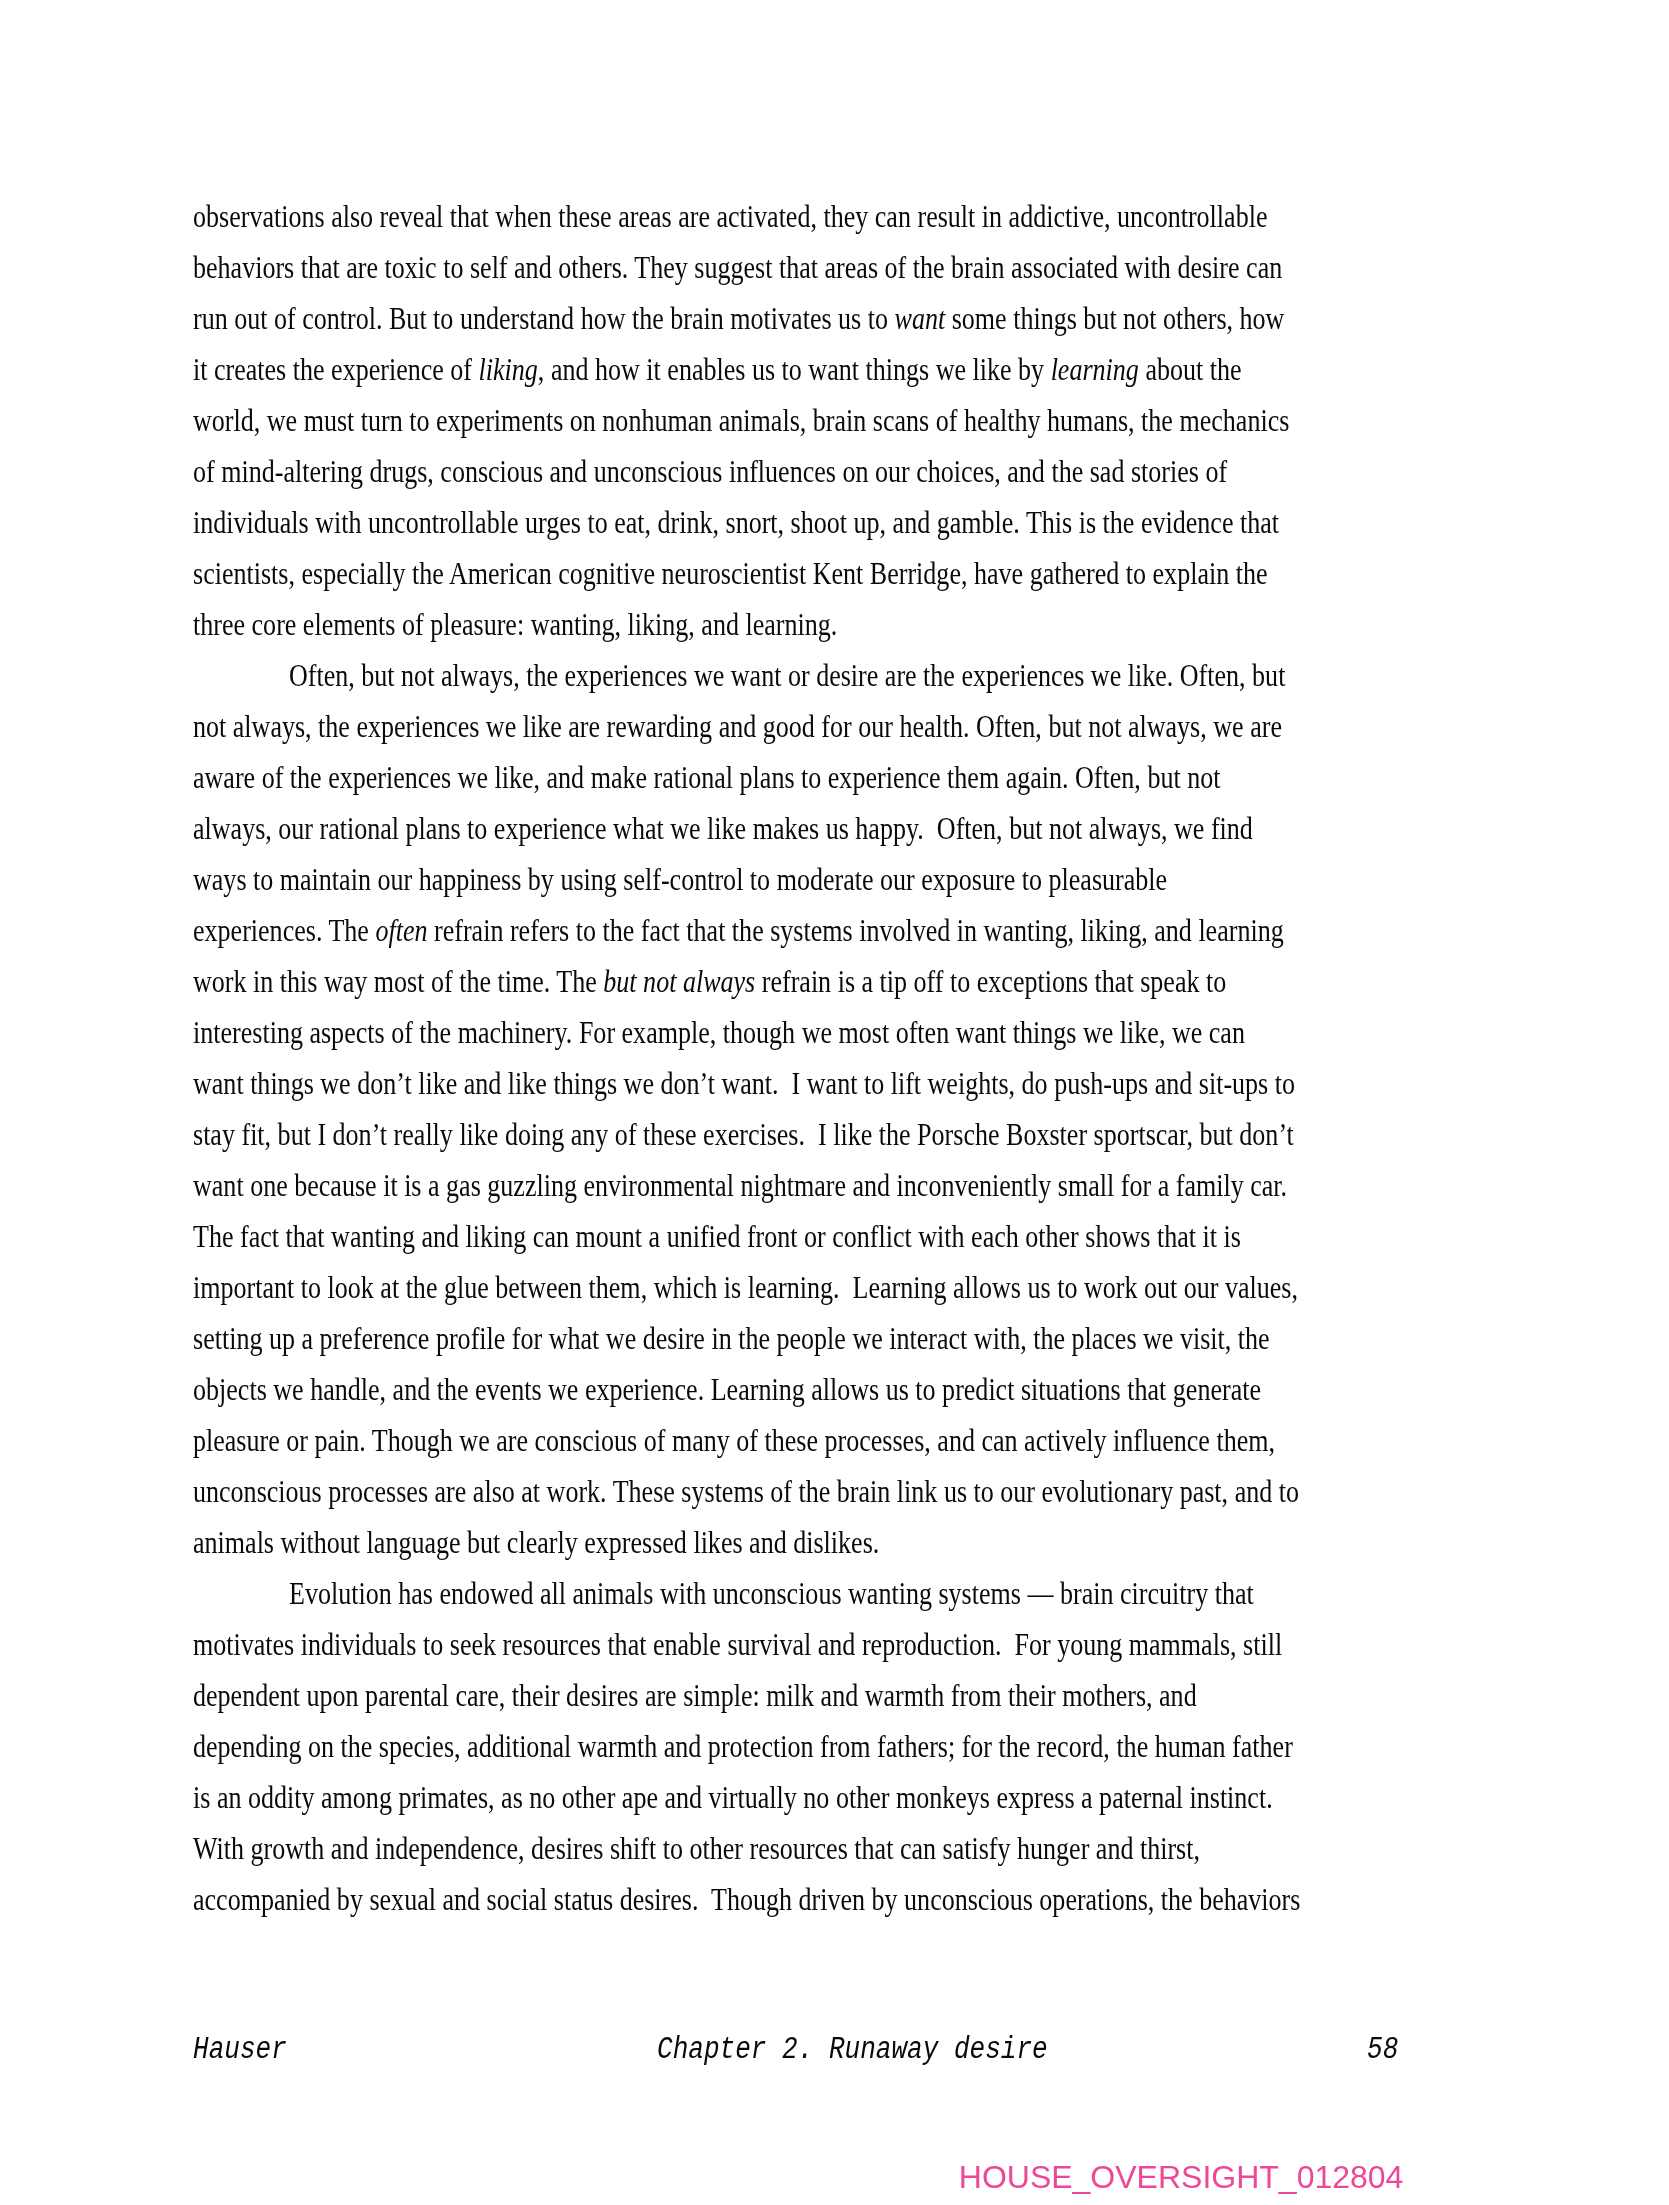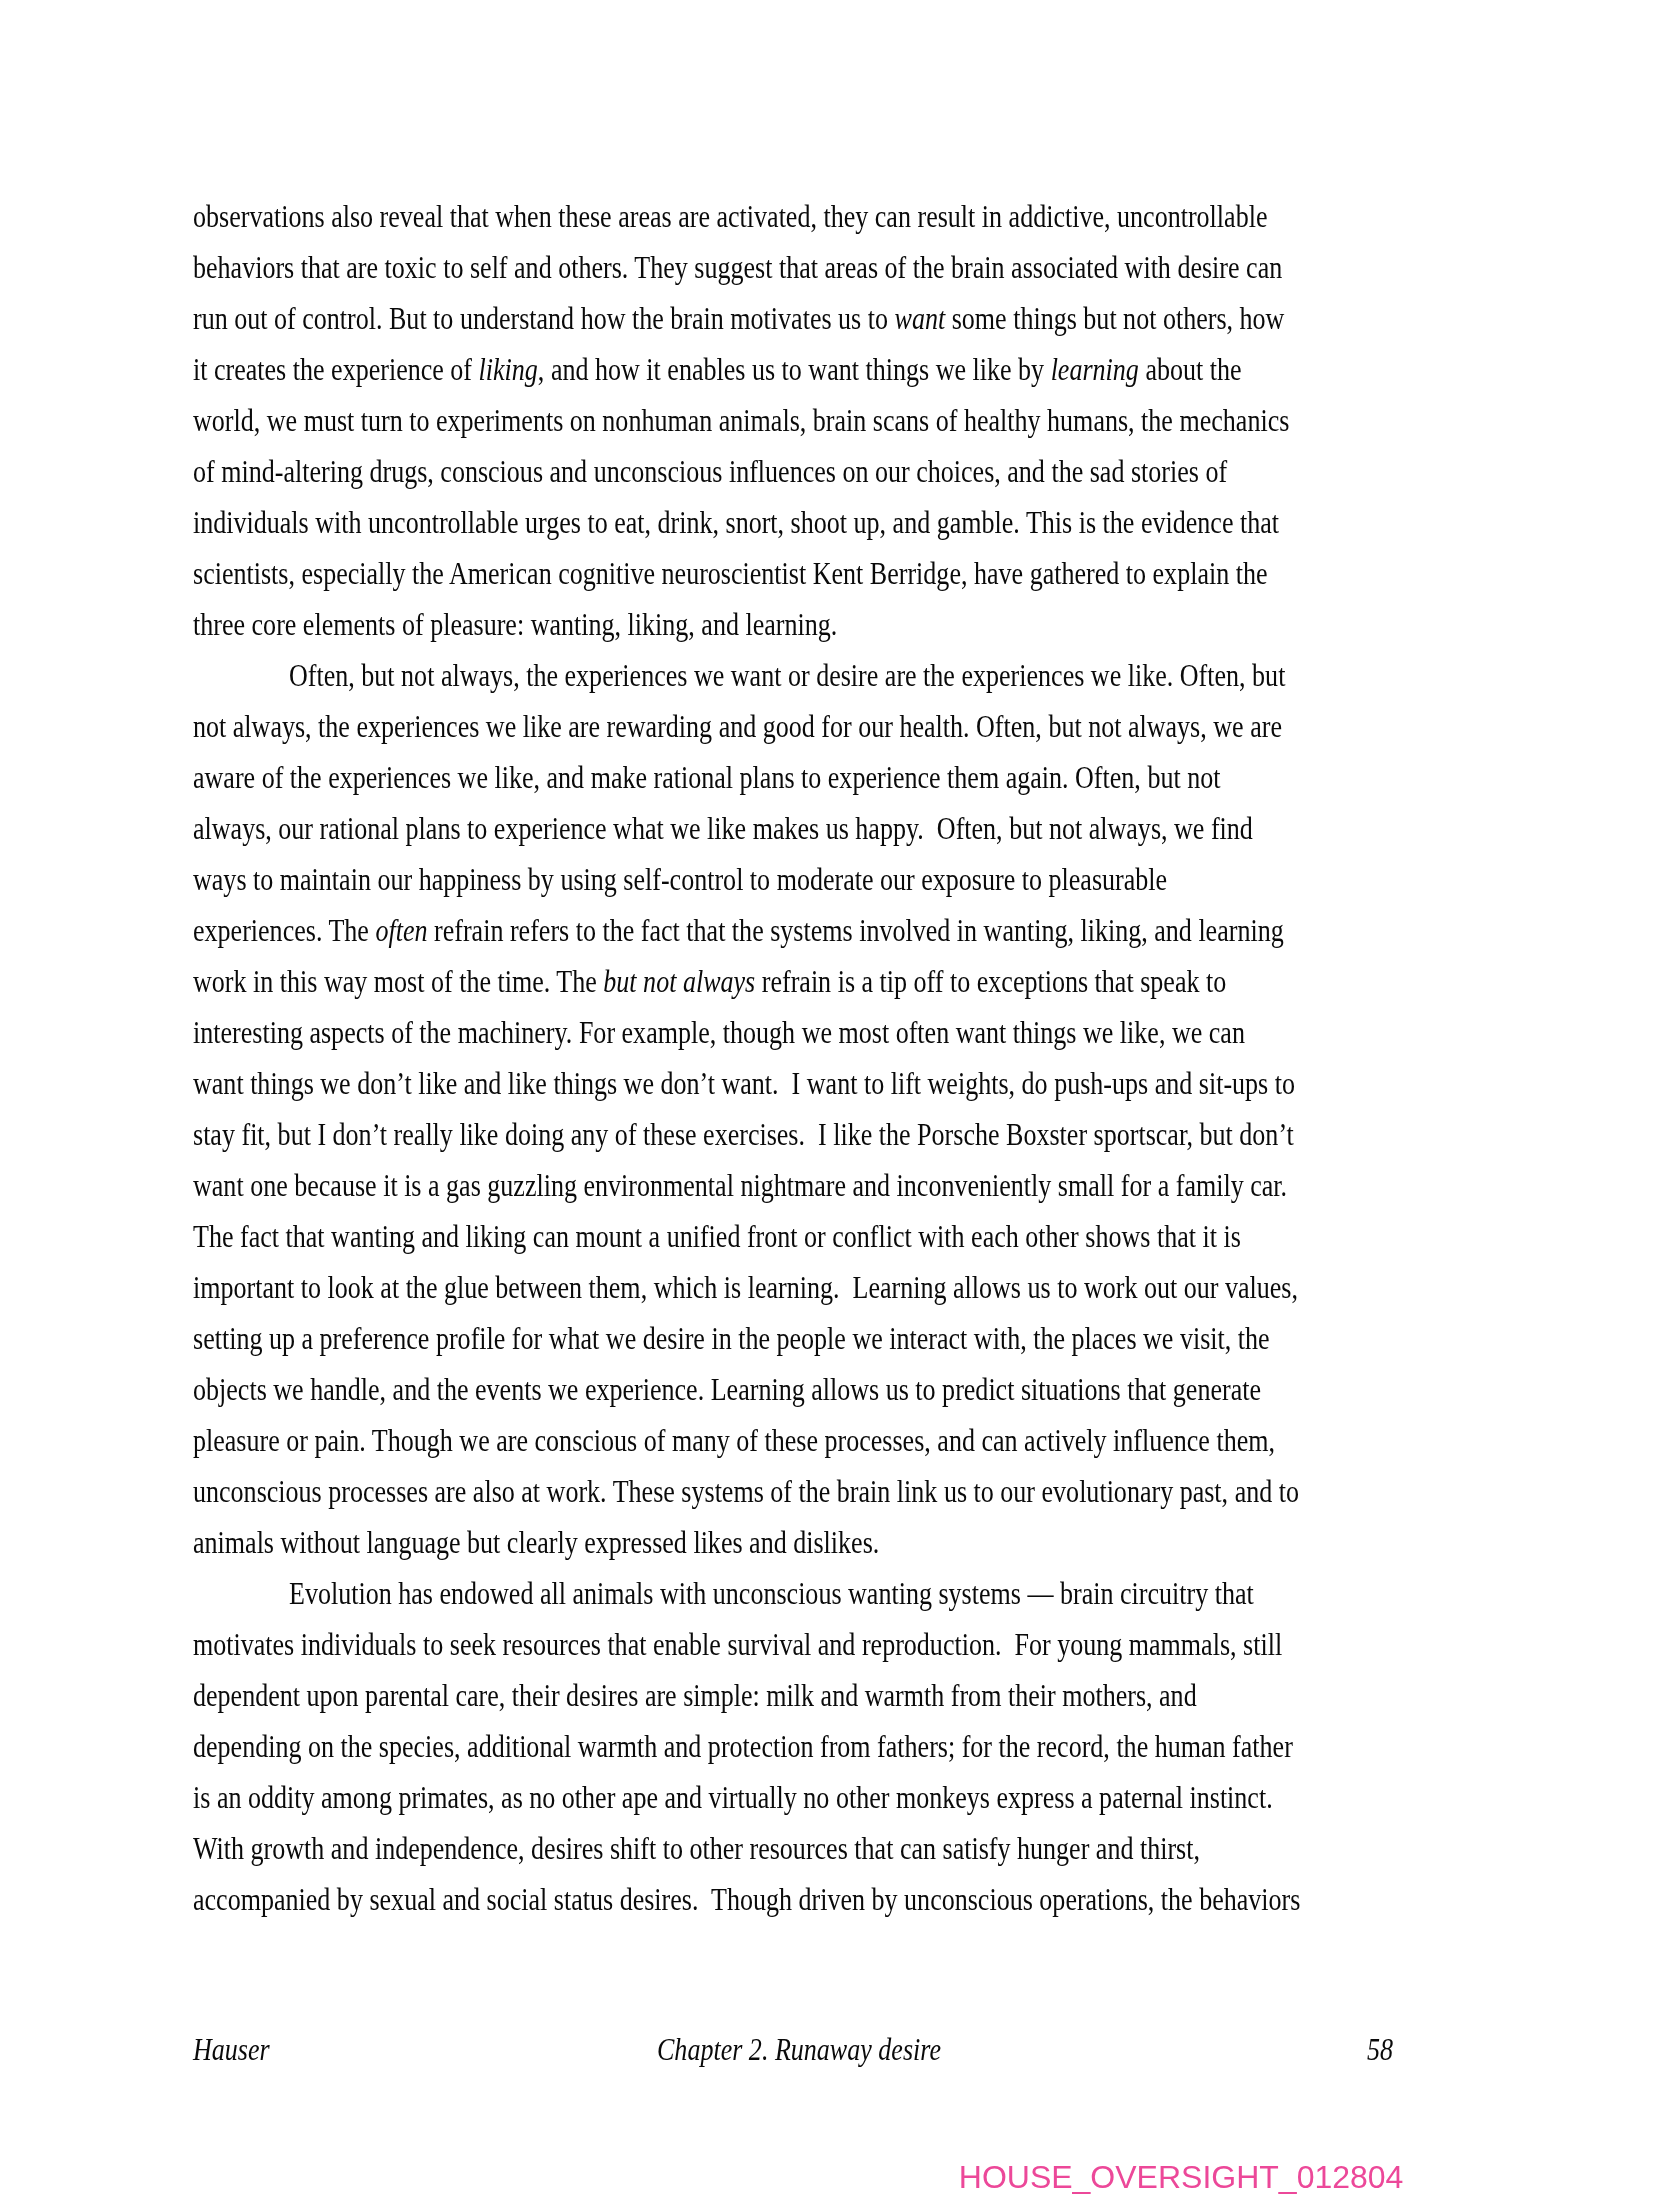--- a/index.html
+++ b/index.html
@@ -37,20 +37,21 @@
   }
   .footer {
     position: absolute;
     left: 0;
     top: 2024px;
     width: 1669px;
     height: 51px;
     font-size: 31px;
     line-height: 51px;
     font-style: italic;
+    font-family: Liberation Mono, monospace;
   }
   .footer span {
     position: absolute;
     top: 0;
     white-space: pre;
     transform: scaleX(0.84);
     transform-origin: 0 50%;
   }
   .footer-author  { left: 193px; }
   .footer-chapter { left: 657px; }

